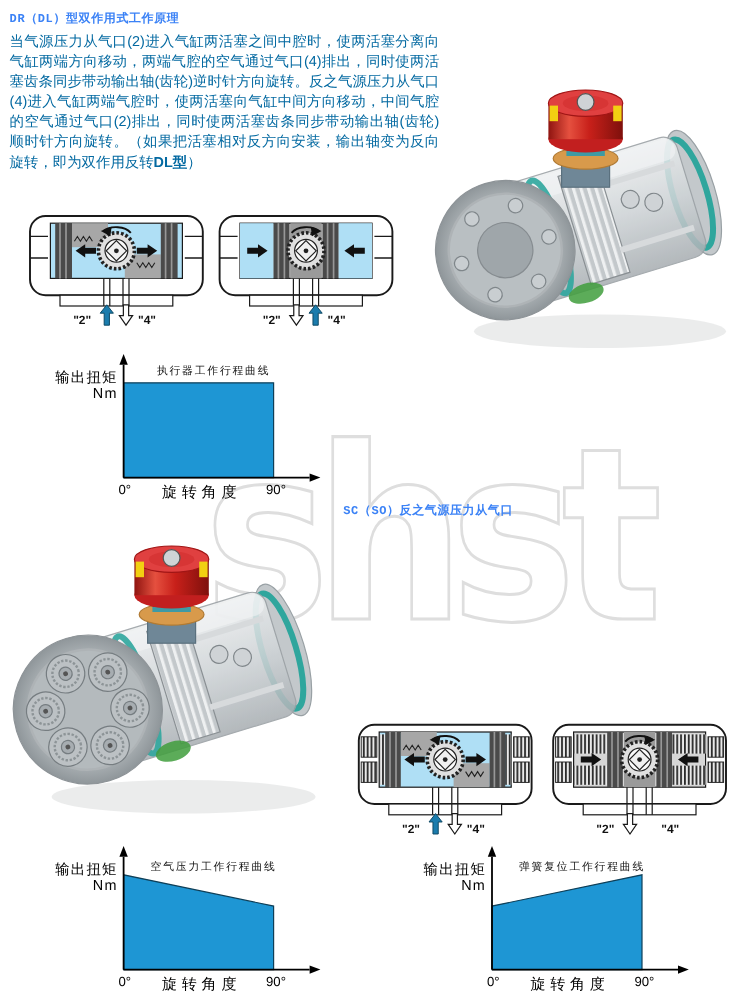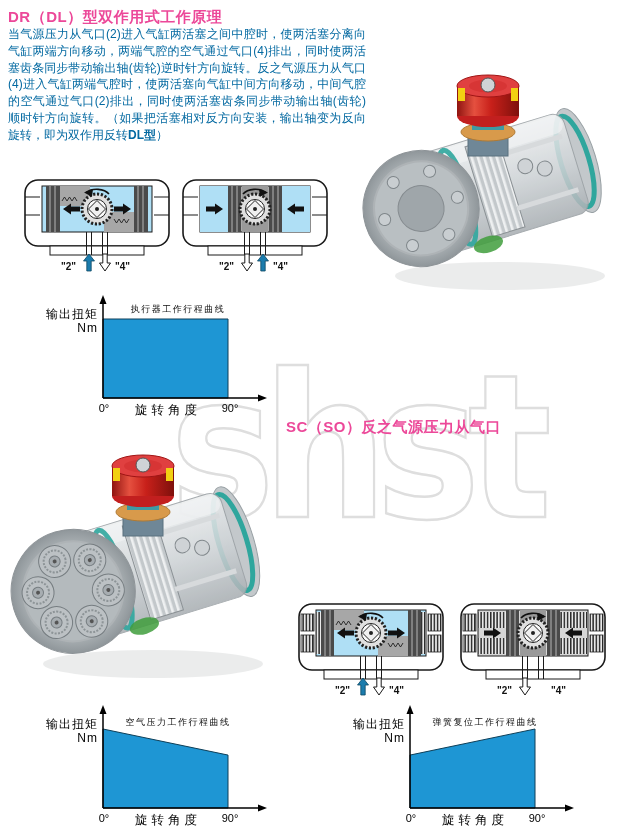--- a/index.html
+++ b/index.html
@@ -2,21 +2,21 @@
 <html><head>
 <meta charset="utf-8">
 <style>
   html,body{margin:0;padding:0;background:#ffffff;}
   .canvas{position:relative;width:621px;height:835px;background:#fff;overflow:hidden;
           font-family:"Liberation Sans",sans-serif;color:#1a1a1a;}
   .wm{position:absolute;left:170px;top:348px;font-size:200px;font-weight:bold;line-height:1;
       letter-spacing:-14px;color:rgba(216,216,216,.30);-webkit-text-fill-color:transparent;
       -webkit-text-stroke:2.5px #dedede;transform:scaleX(.88);transform-origin:left top;
       font-family:"DejaVu Sans",sans-serif;user-select:none;}
-  .sec-title{position:absolute;font-size:15px;font-weight:bold;color:#ec4899;letter-spacing:.5px;}
+  .sec-title{position:absolute;font-size:10px;font-weight:bold;color:#3b82f6;letter-spacing:.5px;font-family:Liberation Mono, monospace;}
   .para{position:absolute;font-size:12px;line-height:16.8px;text-align:justify;color:#0369a1;}
   .para b{font-weight:bold;}
   svg{position:absolute;overflow:visible;font-family:inherit;}
   .ctitle{font-size:9px;letter-spacing:1.5px;fill:#111;}
   .ylab{font-size:12px;fill:#000;letter-spacing:1px;}
   .xlab{font-size:12.5px;fill:#000;letter-spacing:4px;}
   .xtick{font-size:11px;fill:#000;}
   .plab{font-size:10px;font-weight:bold;fill:#111;}
   .axis{stroke:#000;stroke-width:1.5;fill:none;}
 </style>

